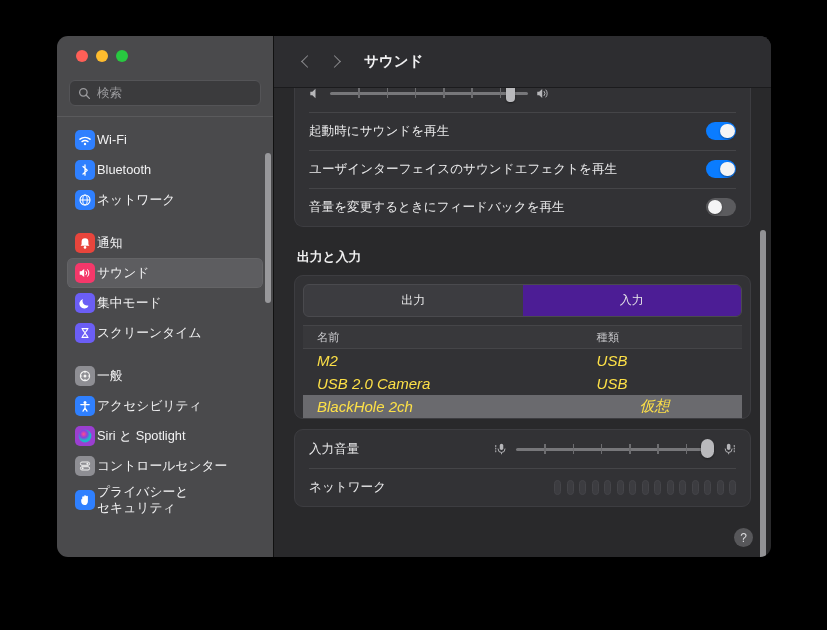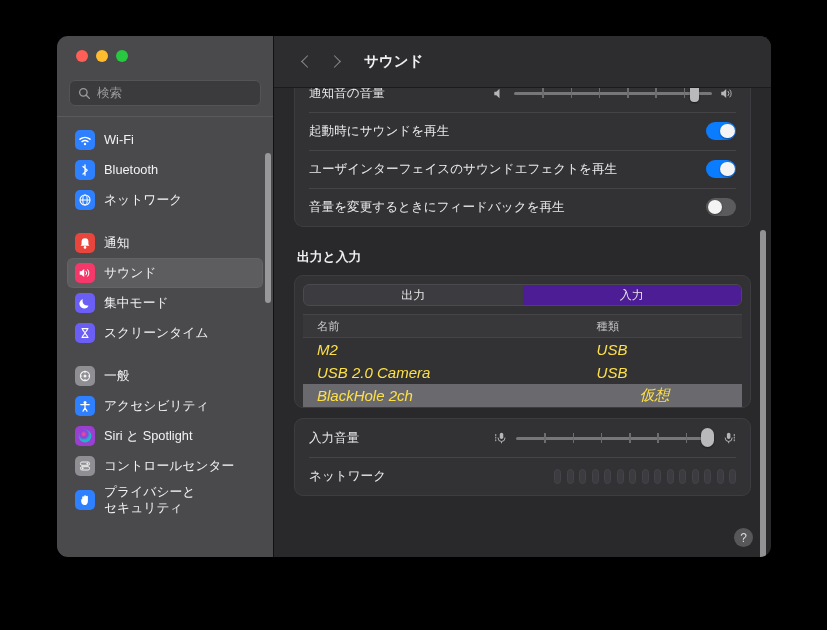--- a/index.html
+++ b/index.html
@@ -66,21 +66,21 @@
 
   .side-scroll {
     flex: 1 1 auto;
     overflow: hidden;
     position: relative;
     padding: 8px 10px 0 10px;
   }
   .side-item {
     display: flex;
     align-items: center;
-    gap: 9px;
+    gap: 2px;
     height: 30px;
     padding: 0 8px;
     border-radius: 6px;
     margin-bottom: 0px;
   }
   .side-item.two-line { height: 38px; align-items: center; }
   .side-item.selected {
     background: #5d5d60;
     box-shadow: inset 0 0 0 .5px rgba(255,255,255,.09);
   }
@@ -230,21 +230,21 @@
     color: #f0f0f1;
     font-size: 12.8px;
     font-weight: bold;
     margin: 22px 0 9px 3px;
   }
 
   
   .seg-card { padding: 8px 8px 0 8px; }
   .seg {
     display: flex;
-    height: 22px;
+    height: 33px;
     border-radius: 6px;
     overflow: hidden;
     background: #3c3c40;
     border: .5px solid #4a4a4e;
   }
   .seg-btn {
     flex: 1 1 50%;
     display: flex; align-items: center; justify-content: center;
     color: #e8e8e9;
     font-size: 12px;
@@ -467,21 +467,20 @@
         <span class="chev right"></span>
       </div>
       <div class="title">サウンド</div>
     </div>
 
     <div class="scroll-area">
 
       <div class="card clipped-top">
 
         <div class="row">
-          <span class="row-label">通知音の音量</span>
           <div class="slider-grp">
             <svg viewBox="0 0 14 14" width="13" height="13">
               <path d="M7 2 L3.6 5 H1.4 v4 h2.2 L7 12 Z" fill="#b6b6b9"></path>
             </svg>
             <div class="track-wrap" id="notif-track">
               <div class="track"></div>
             <div class="tick" style="left: 28.2857px;"></div>
                 <div class="tick" style="left: 56.5714px;"></div>
                 <div class="tick" style="left: 84.8571px;"></div>
                 <div class="tick" style="left: 113.143px;"></div>

